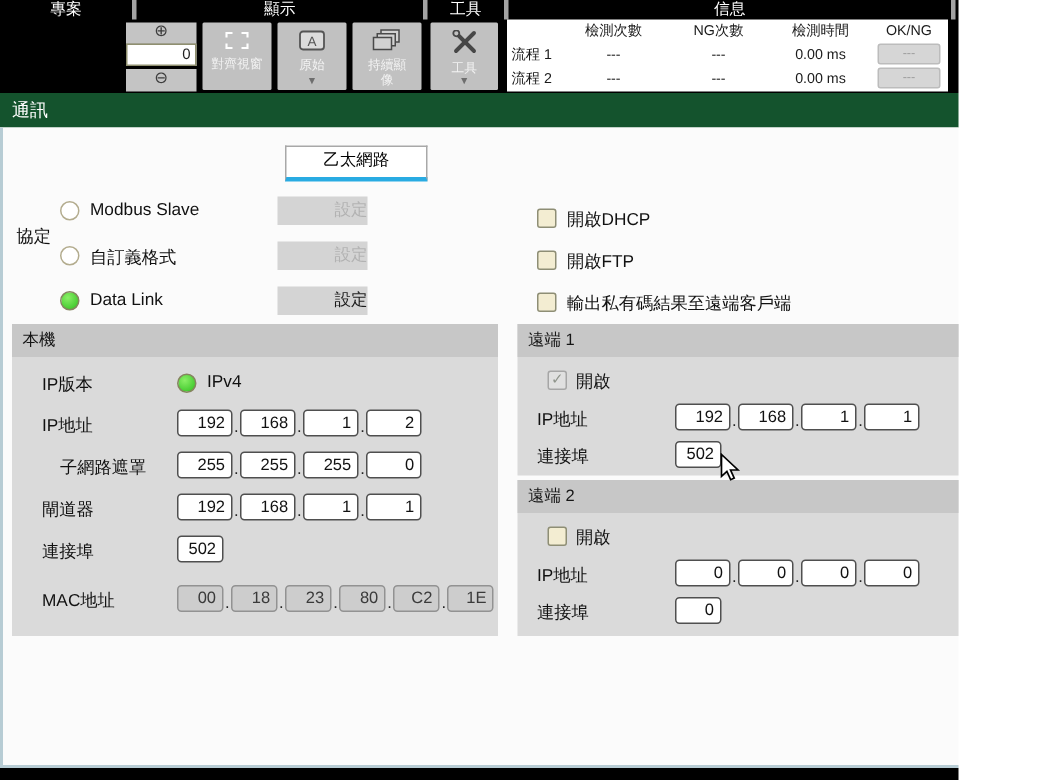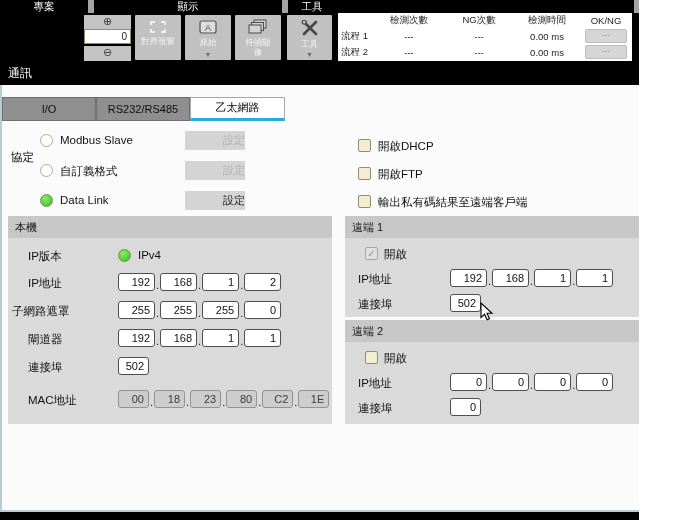--- a/index.html
+++ b/index.html
@@ -1,40 +1,40 @@
 <!DOCTYPE html>
 <html><head>
 <meta charset="utf-8">
 <style>
   html,body{margin:0;padding:0;}
   #screen{position:relative;width:639px;height:520px;background:#fff;overflow:hidden;
           font-family:"Liberation Sans","DejaVu Sans",sans-serif;-webkit-font-smoothing:antialiased;}
   
   #topbar{position:absolute;left:0;top:0;width:693px;height:62px;background:#000;}
   .tb-h{position:absolute;top:0;height:13px;line-height:13px;text-align:center;
-        font-size:10.5px;color:#fff;border-left:6px solid #a3a3a3;box-sizing:border-box;}
+        font-size:10.5px;color:#fff;border-left:3px solid #a3a3a3;box-sizing:border-box;}
   .tbtn{position:absolute;background:#c1c1c1;color:#f0f0f0;text-align:center;border-radius:1px;}
   .tbtn .blabel{font-size:8.5px;color:#f2f2f2;line-height:9.5px;display:block;}
   .daro{color:#6e6e6e;font-size:7px;line-height:8px;}
   #zoom-input{position:absolute;left:84px;top:29px;width:47px;height:15px;background:#fff;
         border:1px solid #8f8f6f;box-sizing:border-box;font-size:10px;text-align:right;
         padding-right:3px;color:#222;line-height:13px;}
   .zbtn{position:absolute;left:84px;width:47px;height:14px;background:#c4c4c4;color:#3c3c3c;
         font-size:11px;line-height:13px;text-align:center;}
   #info-panel{position:absolute;left:338px;top:13px;width:294px;height:48px;background:#fff;
         display:grid;grid-template-columns:36px 70px 70px 66px 52px;grid-template-rows:15px 16px 16px;
         font-size:9.5px;color:#1b1b1b;align-items:center;}
   #info-panel .c{text-align:center;}
   #info-panel .rl{text-align:left;padding-left:3px;white-space:nowrap;}
   .badge{width:40px;height:12px;background:#d6d6d6;border:1px solid #bcbcbc;border-radius:2px;
         font-size:8.5px;color:#9d9d9d;text-align:center;line-height:11px;justify-self:center;}
   #eval-btn{position:absolute;left:640px;top:15px;width:51px;height:45px;background:#c2c2c2;text-align:center;}
   #eval-btn .dash{color:#fff;font-size:10px;font-weight:bold;letter-spacing:2px;line-height:14px;}
   
-  #dlg-title{position:absolute;left:0;top:62px;width:693px;height:23px;background:#000000;}
+  #dlg-title{position:absolute;left:0;top:62px;width:693px;height:23px;background:#14532d;}
   #dlg-title .t{position:absolute;left:8px;top:0;line-height:23px;font-size:12px;color:#fff;}
   #dlg-body{position:absolute;left:0;top:85px;width:693px;height:427px;background:#fbfbfb;
         border-left:2px solid #b7ccd4;border-right:2px solid #b7ccd4;border-bottom:2px solid #b7ccd4;box-sizing:border-box;}
   .tab{position:absolute;top:97px;height:24px;box-sizing:border-box;background:#8f8f8f;
         border:1px solid #6f6f6f;font-size:11px;text-align:center;line-height:22px;color:#0e0e0e;}
   .tab.active{background:#fff;border:1px solid #a8a8a8;border-bottom:3px solid #29abe2;line-height:19px;color:#000;}
   .flabel{position:absolute;font-size:11.5px;color:#111;white-space:nowrap;}
   .radio{position:absolute;width:13px;height:13px;border-radius:50%;border:1px solid #b3ac8e;
         background:#fff;box-sizing:border-box;}
   .radio.on{background:radial-gradient(circle at 38% 32%,#8aef66,#2fbf1f);border-color:#85855f;}
@@ -58,20 +58,21 @@
 </style>
 </head>
 <body>
 
 <div id="screen">
 
   <div id="topbar">
     <div class="tb-h" style="left:0;width:88px;border-left:none;">專案</div>
     <div class="tb-h" style="left:88px;width:194px;">顯示</div>
     <div class="tb-h" style="left:282px;width:54px;">工具</div>
+    <div class="tb-h" style="left:336px;width:298px;">信息</div>
     <div class="tb-h" style="left:634px;width:59px;">評定</div>
 
 
     <div class="zbtn" style="top:15px;"><span>⊕</span></div>
     <div id="zoom-input">0</div>
     <div class="zbtn" style="top:46px;height:15px;"><span>⊖</span></div>
 
     <div class="tbtn" style="left:135px;top:15px;width:46px;height:45px;">
       <span style="display:inline-block;margin-top:6px;">
         <svg width="16" height="12" viewBox="0 0 16 12">
@@ -155,22 +156,20 @@
         <path d="M1,1 H10 L12,3 V12 H1 Z" fill="none" stroke="#fff" stroke-width="1.4"></path>
         <rect x="3.5" y="1.5" width="5.5" height="3.5" fill="#fff"></rect>
         <rect x="3" y="7" width="7" height="5" fill="#fff"></rect>
       </svg>
     </span>
     <span style="position:absolute;right:7px;top:0;line-height:23px;font-size:13px;font-weight:bold;color:#fff;"><span>✕</span></span>
   </div>
 
   <div id="dlg-body"></div>
 
-  <div class="tab" style="left:2px;width:94px;">I/O</div>
-  <div class="tab" style="left:96px;width:94px;">RS232/RS485</div>
   <div class="tab active" style="left:190px;width:95px;">乙太網路</div>
 
   <div class="flabel" style="left:11px;top:150px;">協定</div>
 
   <div class="radio" style="left:40px;top:134px;"></div>
   <div class="flabel" style="left:60px;top:134px;">Modbus Slave</div>
   <div class="set-btn disabled" style="top:131px;">設定</div>
 
   <div class="radio" style="left:40px;top:164px;"></div>
   <div class="flabel" style="left:60px;top:164px;">自訂義格式</div>
@@ -198,21 +197,21 @@
     <div class="octets" style="left:110px;top:57px;">
         <span class="obox">192</span>
         <span class="odot">.</span>
         <span class="obox">168</span>
         <span class="odot">.</span>
         <span class="obox">1</span>
         <span class="odot">.</span>
         <span class="obox">2</span>
       </div>
 
-    <div class="flabel" style="left:4px;top:88px;">子網路遮罩</div>
+    <div class="flabel" style="left:32px;top:88px;">子網路遮罩</div>
     <div class="octets" style="left:110px;top:85px;">
         <span class="obox">255</span>
         <span class="odot">.</span>
         <span class="obox">255</span>
         <span class="odot">.</span>
         <span class="obox">255</span>
         <span class="odot">.</span>
         <span class="obox">0</span>
       </div>
 

